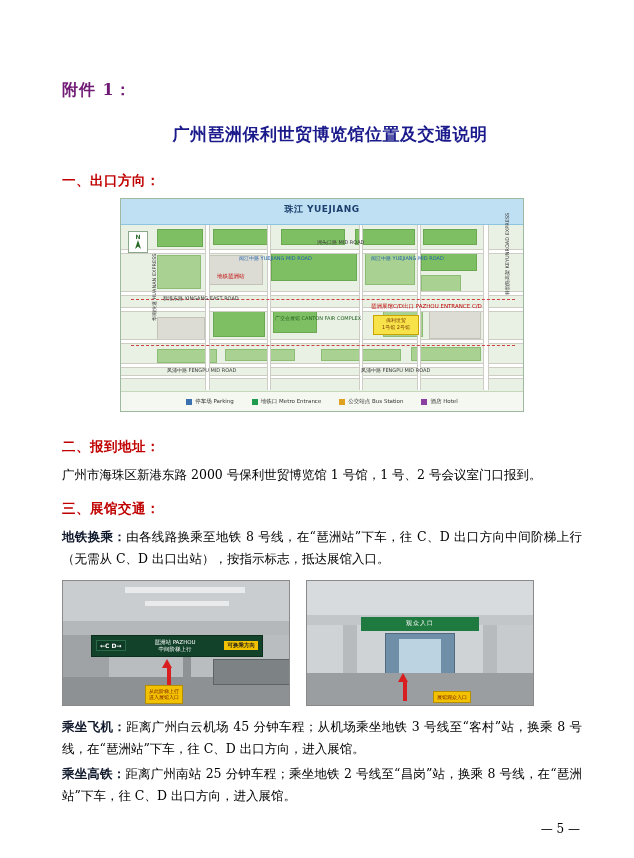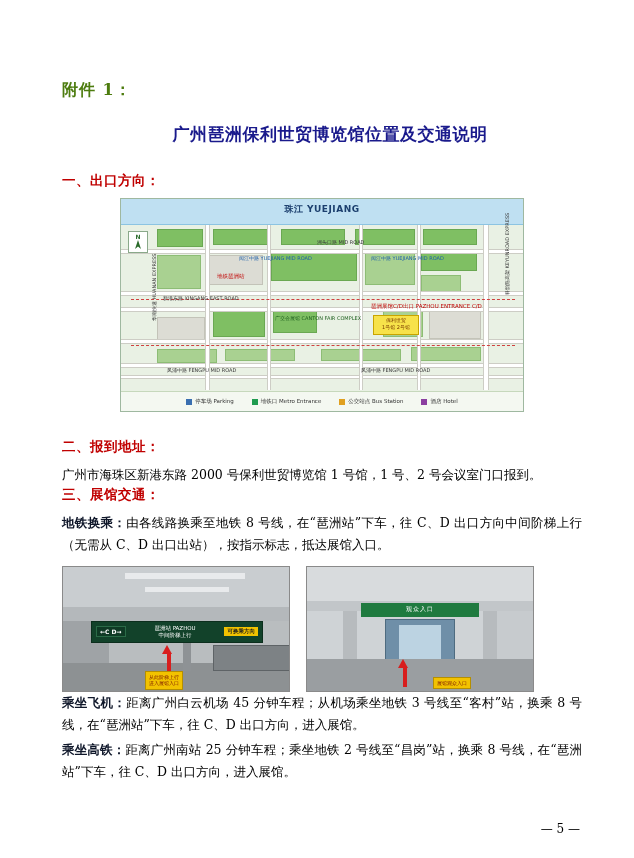--- a/index.html
+++ b/index.html
@@ -15,42 +15,42 @@
   .page {
     position: absolute;
     left: 0; top: 0;
     width: 634px; height: 858px;
     padding: 62px 52px 30px 62px;
   }
   .attach-label {
     font-family: "DejaVu Serif", "Liberation Serif", serif;
     font-weight: bold;
     font-size: 16px;
-    color: #4d7c0f;
+    color: #701a75;
     letter-spacing: 1px;
     margin: 18px 0 0 0;
   }
   .doc-title {
     font-family: "DejaVu Serif", "Liberation Serif", serif;
     font-weight: bold;
     font-size: 17px;
     color: #1a1a8c;
     text-align: center;
     margin: 22px 0 0 16px;
     letter-spacing: 0.5px;
   }
   .sec-head {
     font-family: "DejaVu Serif", "Liberation Serif", serif;
     font-weight: bold;
     font-size: 13.5px;
     color: #c00000;
     margin: 26px 0 8px 0;
     letter-spacing: 0.5px;
   }
-  .sec-head.tight { margin-top: 0; font-family: Liberation Mono, monospace; }
+  .sec-head.tight { margin-top: 14px; font-family: Liberation Mono, monospace; }
   .body-text {
     font-family: "DejaVu Serif", "Liberation Serif", serif;
     font-size: 12.5px;
     color: #000;
     line-height: 1.75;
     text-align: justify;
   }
   .label-red {
     color: #0f172a;
     font-weight: bold;
@@ -379,21 +379,21 @@
       <div class="p2-door"></div>
       <div class="p2-doorglow"></div>
       <div class="p2-floor"></div>
       <div class="p2-signbar">观众入口</div>
       <div class="arrow-stem" style="left:96px; top:100px; height:20px;"></div>
       <div class="arrow-up" style="left:91px; top:92px;"></div>
       <div class="callout" style="left:126px; top:110px; background:#f2c200;">展馆观众入口</div>
     </div>
   </div>
 
-  <div class="body-text" style="">
+  <div class="body-text" style="margin-top:10px;">
     <span class="label-red">乘坐飞机：</span><span>距离广州白云机场 45 分钟车程；从机场乘坐地铁 3 号线至“客村”站，换乘 8 号线，在“琶洲站”下车，往 C、D 出口方向，进入展馆。</span>
   </div>
 
   <div class="body-text" style="margin-top:4px;">
     <span class="label-red">乘坐高铁：</span><span>距离广州南站 25 分钟车程；乘坐地铁 2 号线至“昌岗”站，换乘 8 号线，在“琶洲站”下车，往 C、D 出口方向，进入展馆。</span>
   </div>
 
   <div class="page-num">— 5 —</div>
 </div>
 

